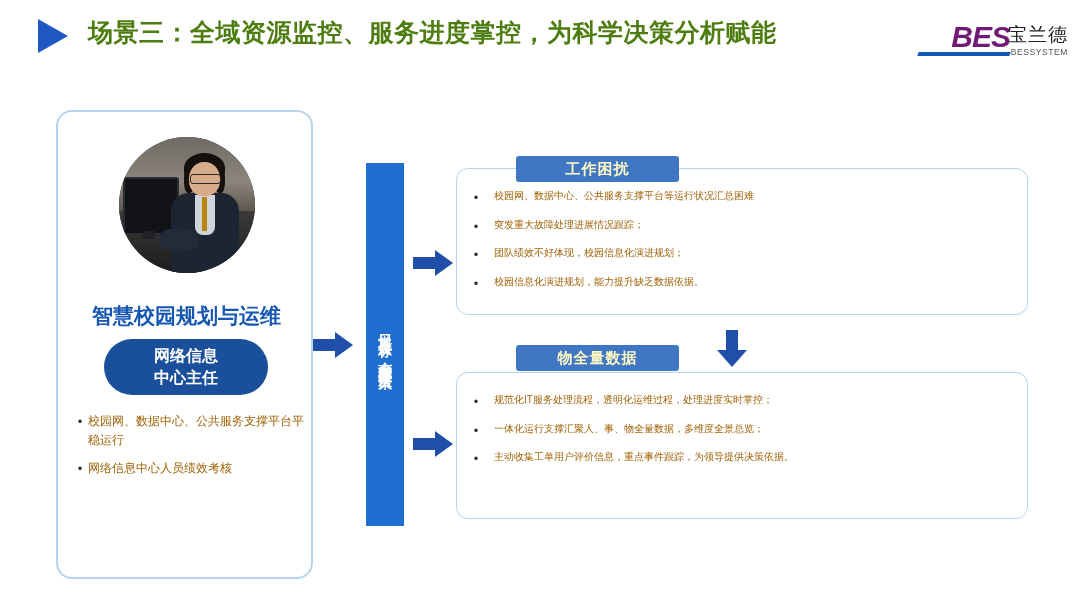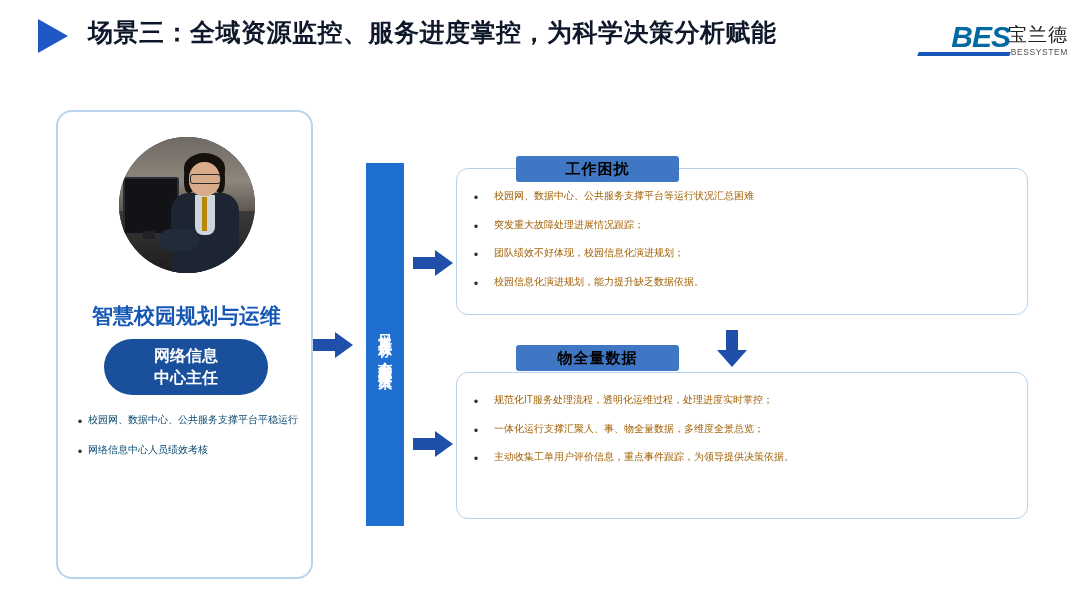--- a/index.html
+++ b/index.html
@@ -28,31 +28,31 @@
     width: 0; height: 0;
     border-left: 30px solid #1f58c4;
     border-top: 17px solid transparent;
     border-bottom: 17px solid transparent;
   }
   #header-title {
     position: absolute;
     left: 88px; top: 16px;
     font-size: 25px;
     font-weight: bold;
-    color: #0f172a;
+    color: #4d7c0f;
     letter-spacing: 0.5px;
     white-space: nowrap;
   }
   #brand-logo {
     position: absolute;
     right: 70px; top: 20px;
     font-size: 30px;
     font-style: italic;
     font-weight: bold;
-    color: #0369a1;
+    color: #701a75;
     letter-spacing: -1px;
   }
   #brand-logo-bar {
     position: absolute;
     right: 70px; top: 52px;
     width: 92px; height: 4px;
     background: #1556b8;
     transform: skewX(-20deg);
   }
   #brand-name-cn {
@@ -179,22 +179,22 @@
   }
   #persona-bullets .pb-dot {
     width: 16px;
     flex: 0 0 16px;
     color: #333;
     font-size: 13px;
     line-height: 1.55;
     text-align: center;
   }
   #persona-bullets .pb-text {
-    font-size: 10px;
-    color: #0c4a6e;
+    font-size: 12px;
+    color: #a16207;
     line-height: 1.55;
   }
 
   
   .arrow {
     position: absolute;
     width: 40px;
     height: 26px;
   }
   .arrow .shaft {
@@ -261,21 +261,21 @@
     background: #ffffff;
     box-sizing: border-box;
   }
   #panel-issues { left: 456px; top: 168px; width: 572px; height: 147px; }
   #panel-strategy { left: 456px; top: 372px; width: 572px; height: 147px; }
 
   .panel-tab {
     position: absolute;
     height: 26px;
     background: #3f77c4;
-    color: #000000;
+    color: #fef9c3;
     font-size: 15px;
     font-weight: bold;
     display: flex;
     align-items: center;
     justify-content: center;
     border-radius: 3px;
     letter-spacing: 1px;
   }
   #tab-issues  { left: 516px; top: 156px; width: 163px; }
   #tab-strategy{ left: 516px; top: 345px; width: 163px; }

